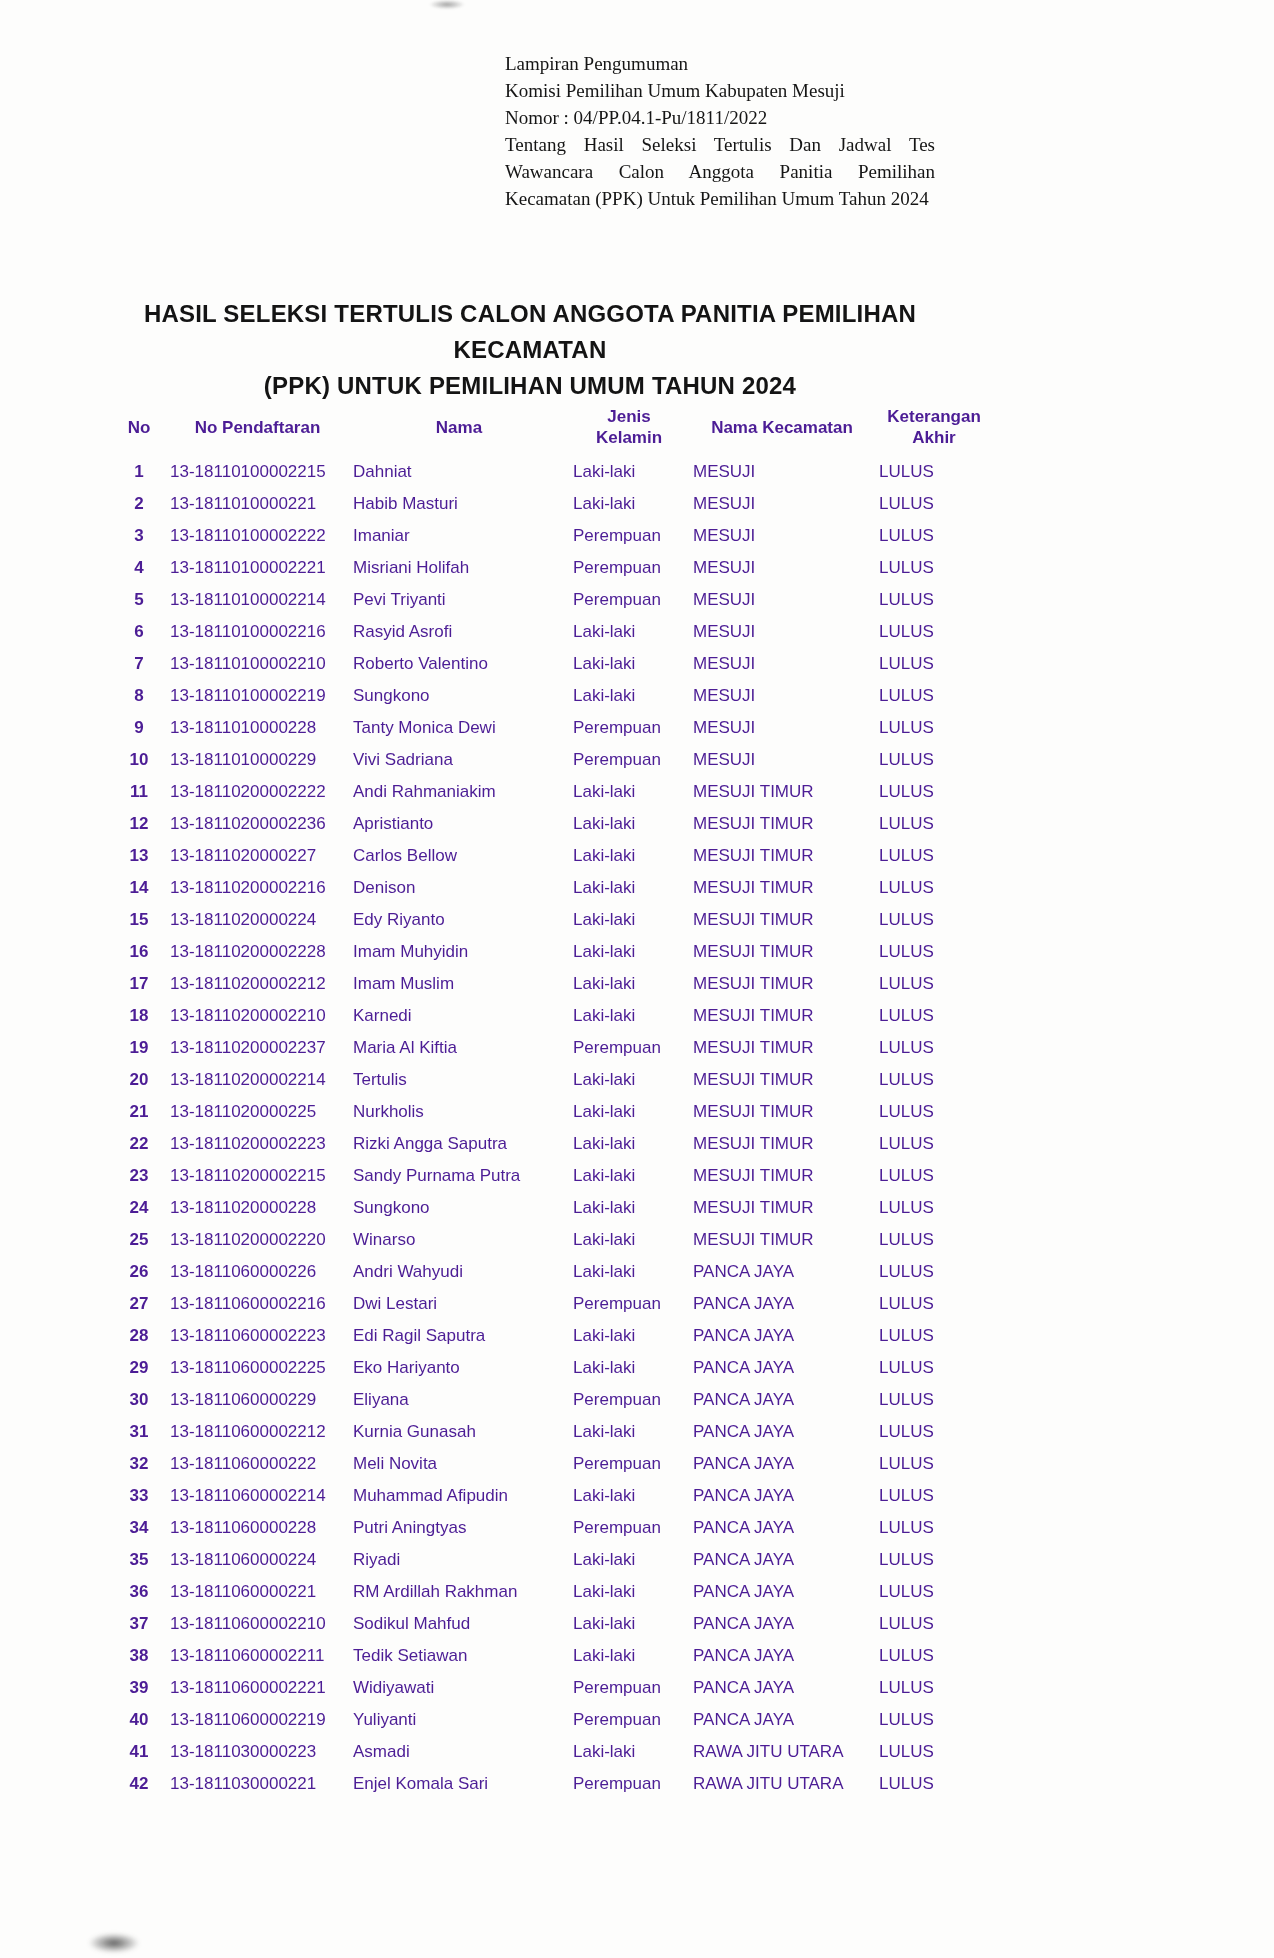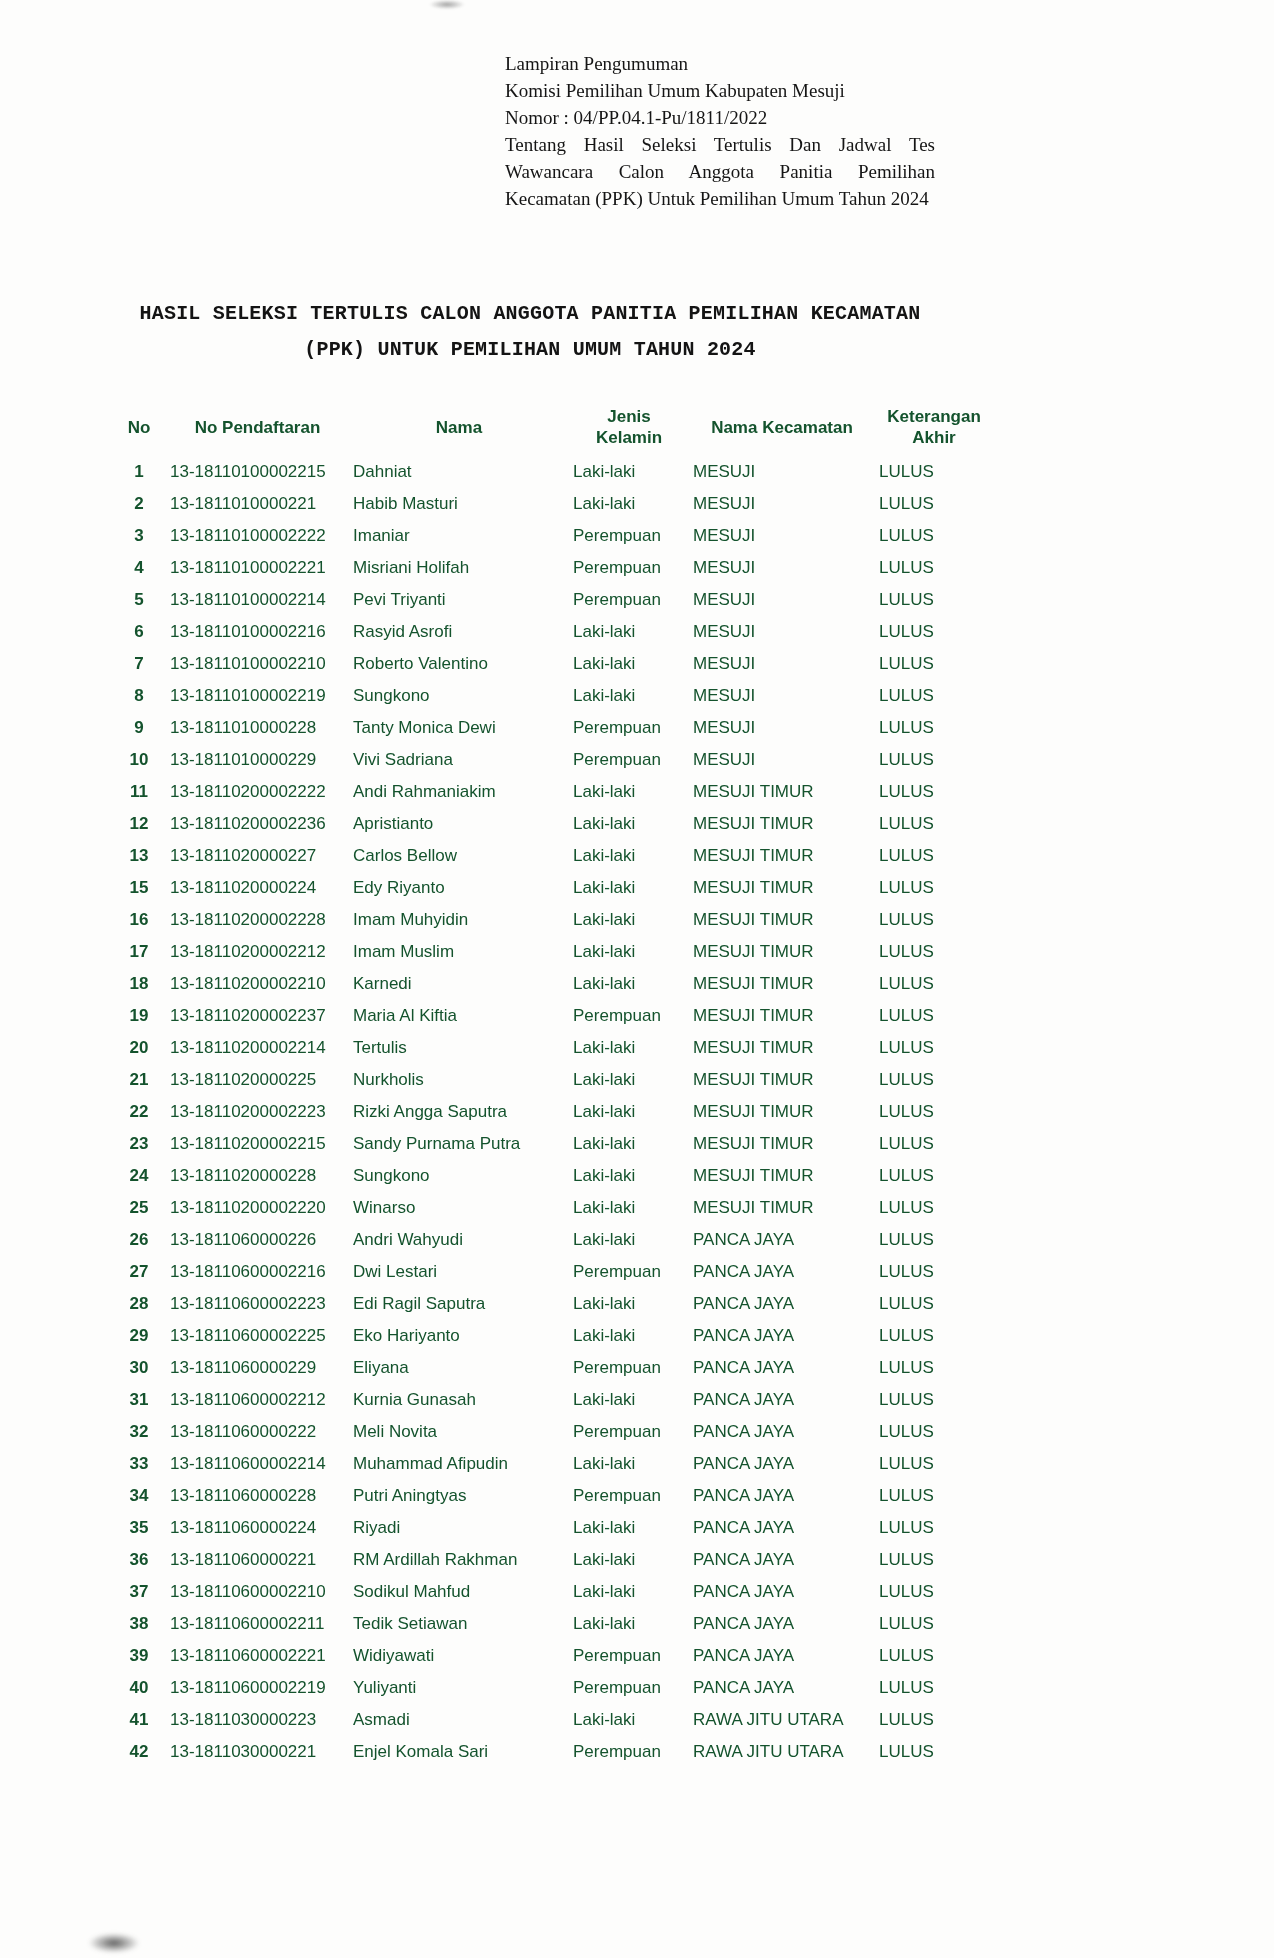--- a/index.html
+++ b/index.html
@@ -33,37 +33,37 @@
     text-justify: inter-word;
   }
 
   
   .doc-title {
     position: absolute;
     left: 100px;
     top: 296px;
     width: 860px;
     text-align: center;
-    font-family: Liberation Mono, monospace;
+    font-family: Liberation Sans, sans-serif;
     font-weight: bold;
-    font-size: 20px;
+    font-size: 24px;
     line-height: 36px;
     color: #141414;
     letter-spacing: 0.2px;
   }
 
   
   table.results {
     position: absolute;
     left: 112px;
     top: 398px;
     border-collapse: collapse;
     table-layout: fixed;
     font-size: 17px;
-    color: #14532d;
+    color: #4c1d95;
   }
   table.results th {
     font-weight: bold;
     text-align: center;
     vertical-align: middle;
     height: 58px;
     line-height: 21px;
     padding: 0 4px;
   }
   table.results td {
@@ -234,20 +234,28 @@
         </tr>
         <tr>
           <td class="col-no">13</td>
           <td class="col-no_pendaftaran">13-1811020000227</td>
           <td class="col-nama">Carlos Bellow</td>
           <td class="col-jenis_kelamin">Laki-laki</td>
           <td class="col-nama_kecamatan">MESUJI TIMUR</td>
           <td class="col-keterangan_akhir">LULUS</td>
         </tr>
         <tr>
+          <td class="col-no">14</td>
+          <td class="col-no_pendaftaran">13-18110200002216</td>
+          <td class="col-nama">Denison</td>
+          <td class="col-jenis_kelamin">Laki-laki</td>
+          <td class="col-nama_kecamatan">MESUJI TIMUR</td>
+          <td class="col-keterangan_akhir">LULUS</td>
+        </tr>
+        <tr>
           <td class="col-no">15</td>
           <td class="col-no_pendaftaran">13-1811020000224</td>
           <td class="col-nama">Edy Riyanto</td>
           <td class="col-jenis_kelamin">Laki-laki</td>
           <td class="col-nama_kecamatan">MESUJI TIMUR</td>
           <td class="col-keterangan_akhir">LULUS</td>
         </tr>
         <tr>
           <td class="col-no">16</td>
           <td class="col-no_pendaftaran">13-18110200002228</td>

